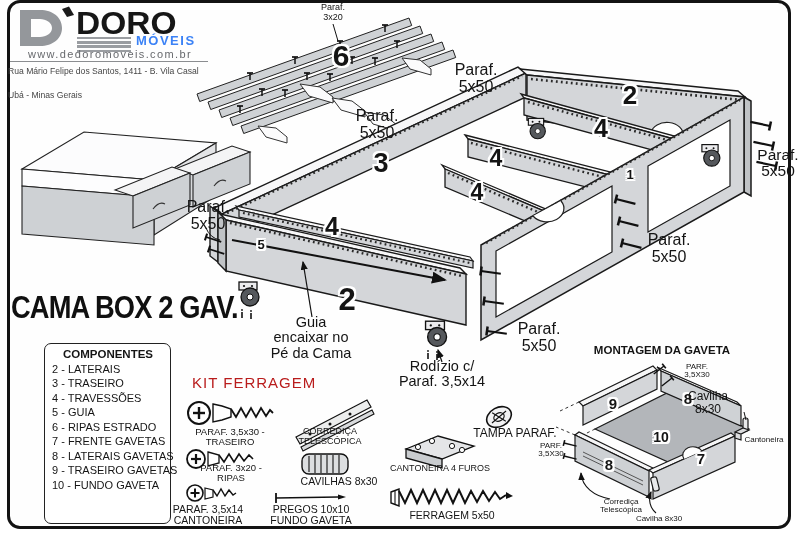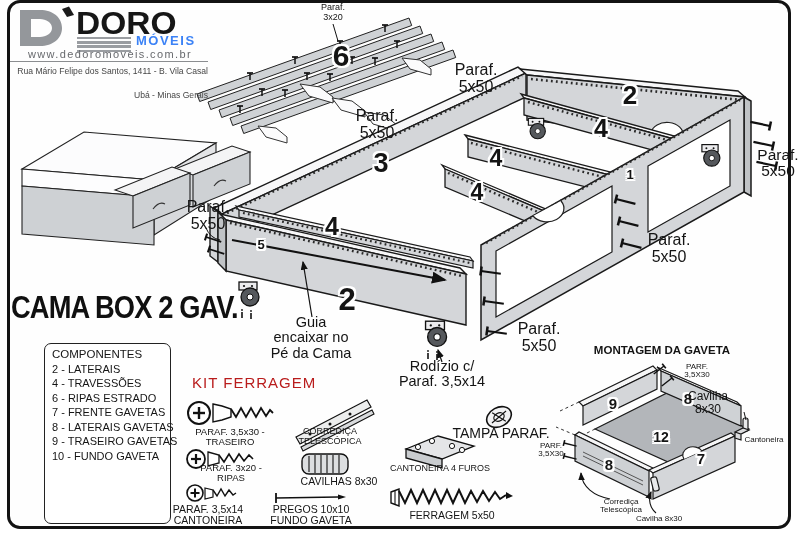--- a/index.html
+++ b/index.html
@@ -26,32 +26,32 @@
   .brand-row{position:relative;height:44px;}
   .brand-name{position:absolute;left:68px;top:2px;font-size:31px;font-weight:bold;
     letter-spacing:0px;transform:scaleX(1.08);transform-origin:left;color:#161616;}
   .brand-sub{position:absolute;left:128px;top:29px;font-size:13px;font-weight:bold;
     letter-spacing:1.5px;color:#3b82f6;}
   .brand-bars{position:absolute;left:69px;top:33px;width:54px;}
   .brand-bars div{height:2.4px;background:#9a9da1;margin-bottom:1.8px;}
   .website{position:absolute;left:4px;top:44px;width:196px;text-align:center;
     font-size:11px;letter-spacing:1.4px;color:#67696d;}
   .website-rule{position:absolute;left:2px;top:57px;width:198px;height:1.2px;background:#8b8d90;}
-  .addr{position:absolute;width:200px;left:0;text-align:right;font-size:8.6px;color:#464646;}
+  .addr{position:absolute;width:200px;left:0;text-align:left;font-size:8.6px;color:#464646;}
   .main-title{
     position:absolute;left:11px;top:290px;font-size:31px;font-weight:bold;
     letter-spacing:-1px;transform:scaleX(0.88);transform-origin:left;color:#101010;
     white-space:nowrap;
   }
   .comp-box{
     position:absolute;left:44px;top:343px;width:127px;height:181px;
     border:1.6px solid #222;border-radius:7px;box-sizing:border-box;
     padding:3px 0 0 7px;background:#fff;
   }
-  .comp-title{text-align:left;font-size:11.5px;font-weight:normal;margin:1px 6px 2px 0;}
+  .comp-title{text-align:center;font-size:11.5px;font-weight:bold;margin:1px 6px 2px 0;}
   .comp-item{font-size:11px;line-height:14.45px;white-space:nowrap;}
   .kit-title{position:absolute;left:192px;top:374px;font-size:15px;letter-spacing:1px;
     color:#b91c1c;white-space:nowrap;}
   .mont-title{font-weight:bold;}
 </style>
 </head>
 <body>
 
 <div class="frame"></div>
 
@@ -321,21 +321,23 @@
   <div class="website-rule"></div>
   <div class="addr" style="top:62px">Rua Mário Felipe dos Santos, 1411 - B. Vila Casal</div>
   <div class="addr" style="top:86px">Ubá - Minas Gerais</div>
 </div>
 
 <div class="main-title">CAMA BOX 2 GAV.</div>
 
 <div class="comp-box">
   <div class="comp-title">COMPONENTES</div>
   <div class="comp-item">2 - LATERAIS</div>
+  <div class="comp-item">3 - TRASEIRO</div>
   <div class="comp-item">4 - TRAVESSÕES</div>
+  <div class="comp-item">5 - GUIA</div>
   <div class="comp-item">6 - RIPAS ESTRADO</div>
   <div class="comp-item">7 - FRENTE GAVETAS</div>
   <div class="comp-item">8 - LATERAIS GAVETAS</div>
   <div class="comp-item">9 - TRASEIRO GAVETAS</div>
   <div class="comp-item">10 - FUNDO GAVETA</div>
 </div>
 
 <div class="lbl" style="left:333px;top:13px;font-size:9px">Paraf.
 3x20</div>
 <div class="lbl halo" style="left:341px;top:56px;font-size:30px">6</div>
@@ -371,32 +373,32 @@
 TRASEIRO</div>
 <div class="lbl" style="left:330px;top:437px;font-size:9px">CORREDIÇA
 TELESCÓPICA</div>
 <div class="lbl" style="left:231px;top:473px;font-size:9.5px">PARAF. 3x20 -
 RIPAS</div>
 <div class="lbl" style="left:339px;top:482px;font-size:10.5px">CAVILHAS 8x30</div>
 <div class="lbl" style="left:208px;top:515px;font-size:10.5px">PARAF. 3,5x14
 CANTONEIRA</div>
 <div class="lbl" style="left:311px;top:515px;font-size:10.5px">PREGOS 10x10
 FUNDO GAVETA</div>
-<div class="lbl" style="left:501px;top:433px;font-size:14px">TAMPA PARAF.</div>
+<div class="lbl" style="left:515px;top:433px;font-size:12px">TAMPA PARAF.</div>
 <div class="lbl" style="left:440px;top:469px;font-size:9px">CANTONEIRA 4 FUROS</div>
 <div class="lbl" style="left:452px;top:516px;font-size:10.5px">FERRAGEM 5x50</div>
 
 <div class="lbl mont-title" style="left:662px;top:350px;font-size:11.5px">MONTAGEM DA GAVETA</div>
 <div class="lbl" style="left:697px;top:371px;font-size:8px">PARF.
 3,5X30</div>
 <div class="lbl halo" style="left:613px;top:404px;font-size:15px">9</div>
 <div class="lbl halo" style="left:688px;top:399px;font-size:15px">8</div>
 <div class="lbl" style="left:708px;top:403px;font-size:12px">Cavilha
 8x30</div>
-<div class="lbl halo" style="left:661px;top:437px;font-size:14px">12</div>
+<div class="lbl halo" style="left:661px;top:437px;font-size:14px">10</div>
 <div class="lbl" style="left:764px;top:440px;font-size:8px">Cantoneira</div>
 <div class="lbl" style="left:551px;top:450px;font-size:8px">PARF.
 3,5X30</div>
 <div class="lbl halo" style="left:609px;top:465px;font-size:15px">8</div>
 <div class="lbl halo" style="left:701px;top:459px;font-size:15px">7</div>
 <div class="lbl" style="left:621px;top:506px;font-size:8px">Corrediça
 Telescópica</div>
 <div class="lbl" style="left:659px;top:519px;font-size:8px">Cavilha 8x30</div>
 
 </body></html>

